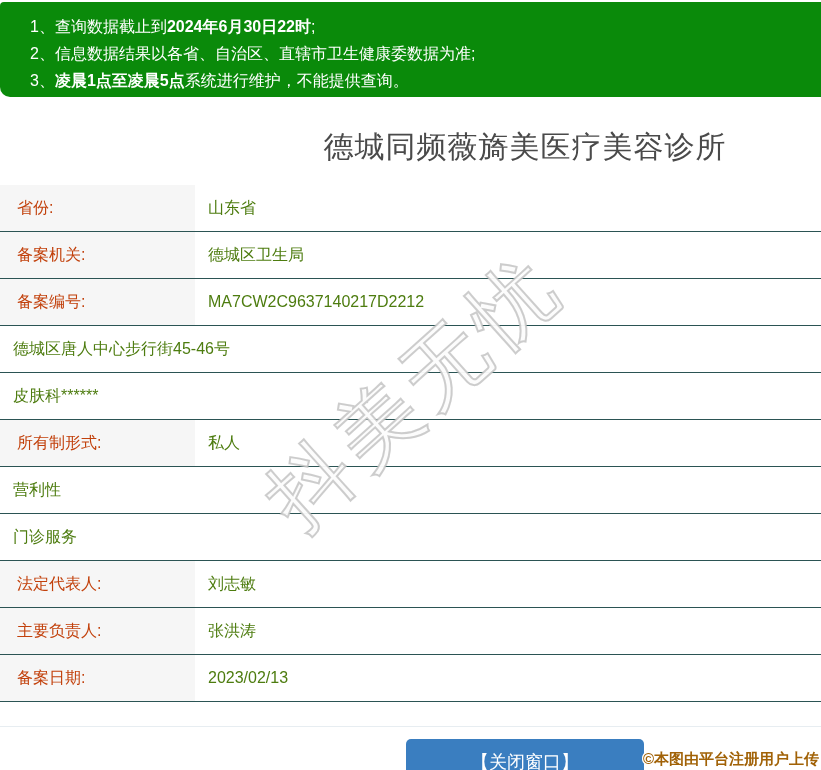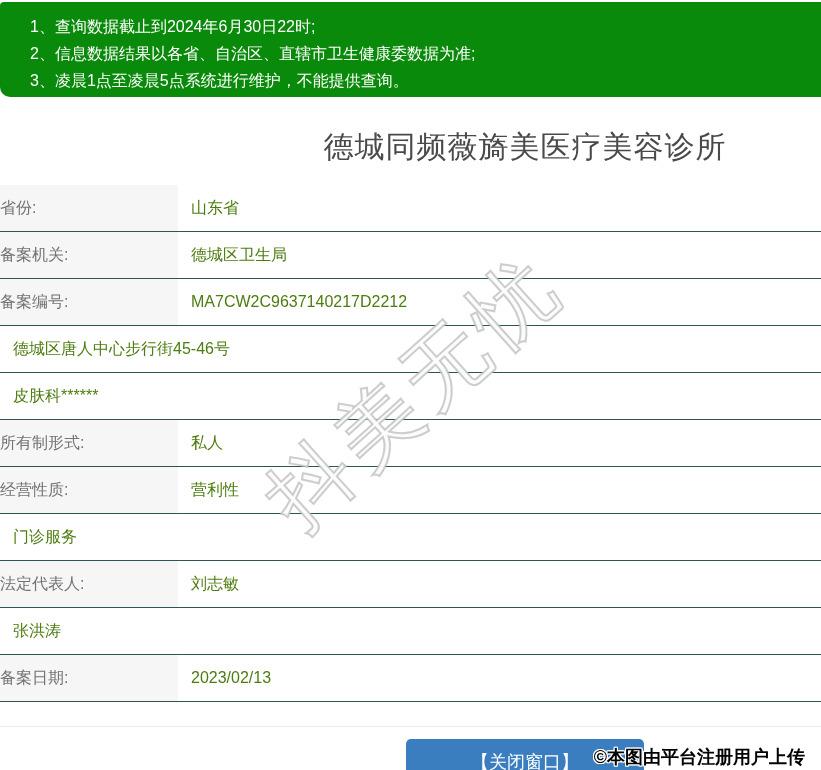--- a/index.html
+++ b/index.html
@@ -17,21 +17,21 @@
     margin-top:2px;
     width:100%; height:95px;
     background:#0a8a0a;
     border-radius:4px 4px 10px 10px;
     box-sizing:border-box;
     padding:11px 0 0 30px;
     color:#ffffff;
     font-size:16px; line-height:27px;
   }
   .banner-line { white-space:nowrap; }
-  .banner-line b { font-weight:normal; }
+  .banner-line b { font-weight:bold; }
 
   
   .page-title {
     margin:31px 0 0 0;
     font-size:30px; line-height:38px;
     font-weight:400;
     color:#4a4a4a;
     text-align:center;
     letter-spacing:1px;
   }
@@ -42,21 +42,22 @@
     display:flex; align-items:center;
     height:46px;
     border-bottom:1px solid #2b5454;
     font-size:16px;
   }
   .record-label {
     width:178px; flex:0 0 178px;
     align-self:stretch;
     display:flex; align-items:center;
     background:#f6f6f6;
-    color:#737373;
+    padding-left:17px;
+    color:#c2410c;
   }
   .record-value {
     padding-left:13px;
     color:#4d7c0f;
   }
 
   
   .bottom-divider {
     border:none;
     border-top:1px solid #e7edf1;
@@ -85,23 +86,23 @@
     letter-spacing:8px;
     white-space:nowrap;
     color:rgba(255,255,255,0.92);
     -webkit-text-stroke:2px rgba(190,190,190,0.75);
     text-shadow:0 0 1px rgba(180,180,180,0.5);
     z-index:5;
     pointer-events:none;
   }
   .wm-corner {
     position:absolute;
-    right:16px; bottom:1px;
-    font-size:18px; font-weight:bold;
-    color:#000000;
+    right:2px; bottom:1px;
+    font-size:15px; font-weight:bold;
+    color:#a16207;
     text-shadow:-1px 0 0 #fff, 1px 0 0 #fff, 0 -1px 0 #fff, 0 1px 0 #fff,
                 -1px -1px 0 #fff, 1px 1px 0 #fff, -1px 1px 0 #fff, 1px -1px 0 #fff;
     z-index:10;
     white-space:nowrap;
   }
 </style>
 </head>
 <body>
 
 <div class="page">
@@ -131,31 +132,31 @@
       <div class="record-value">德城区唐人中心步行街45-46号</div>
     </div>
     <div class="record-row">
       <div class="record-value">皮肤科******</div>
     </div>
     <div class="record-row">
       <div class="record-label">所有制形式:</div>
       <div class="record-value">私人</div>
     </div>
     <div class="record-row">
-      <div class="record-label">经营性质:</div>
       <div class="record-value">营利性</div>
     </div>
     <div class="record-row">
       <div class="record-value">门诊服务</div>
     </div>
     <div class="record-row">
       <div class="record-label">法定代表人:</div>
       <div class="record-value">刘志敏</div>
     </div>
     <div class="record-row">
+      <div class="record-label">主要负责人:</div>
       <div class="record-value">张洪涛</div>
     </div>
     <div class="record-row">
       <div class="record-label">备案日期:</div>
       <div class="record-value">2023/02/13</div>
     </div>
   </div>
 
   <hr class="bottom-divider">
 

